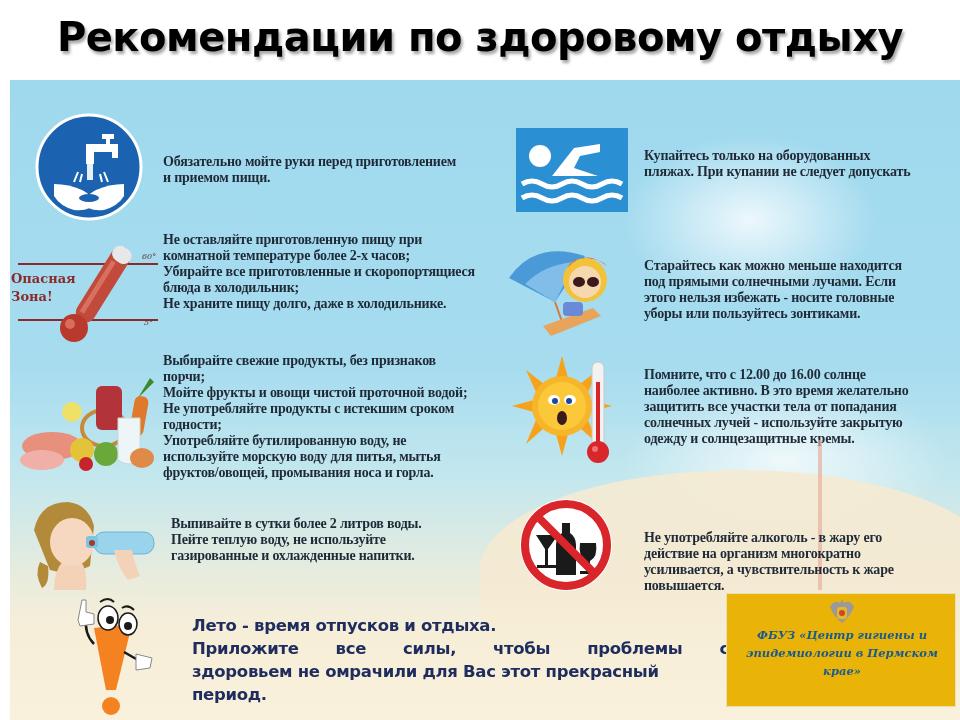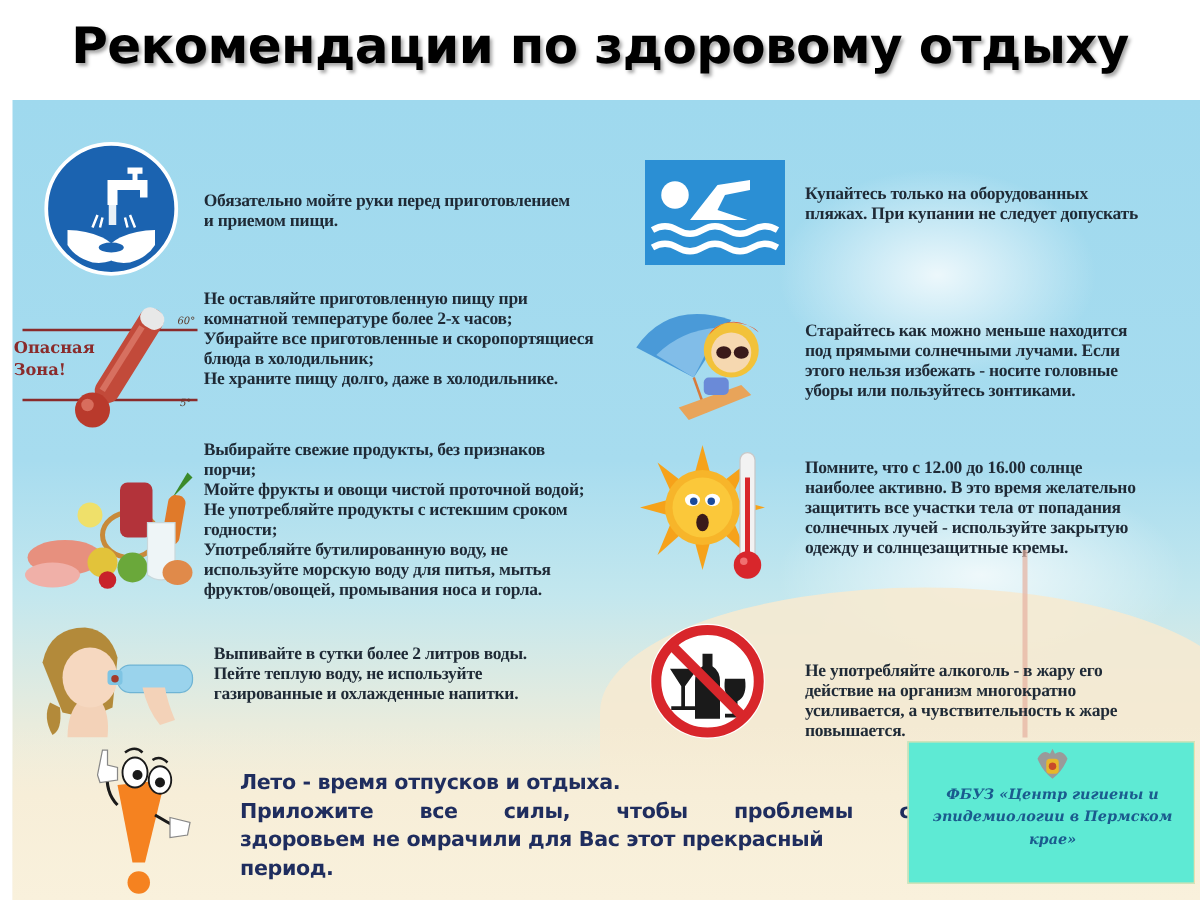--- a/index.html
+++ b/index.html
@@ -47,21 +47,21 @@
   .bottom-text {
     position: absolute; left: 152px; top: 614px; width: 548px;
     font-family: "DejaVu Sans", sans-serif; font-weight: bold; font-size: 16.5px;
     line-height: 23px; color: #1f2d5e; letter-spacing: -0.3px; margin-left: 40px;
   }
   .bottom-text .line { display: block; }
   .bottom-text .justify { display: flex; justify-content: space-between; }
 
   .org-box {
     position: absolute; left: 726px; top: 593px; width: 230px; height: 114px;
-    background: #5eead4; border: 1px solid #e8e0b0;
+    background: #eab308; border: 1px solid #e8e0b0;
     text-align: center;
   }
   .org-text {
     position: absolute; left: 0; top: 32px; width: 230px;
     font-family: "DejaVu Serif", serif; font-style: italic; font-weight: bold;
     font-size: 11.5px; line-height: 18px; color: #1a5b8e;
   }
 </style>
 </head>
 <body>

